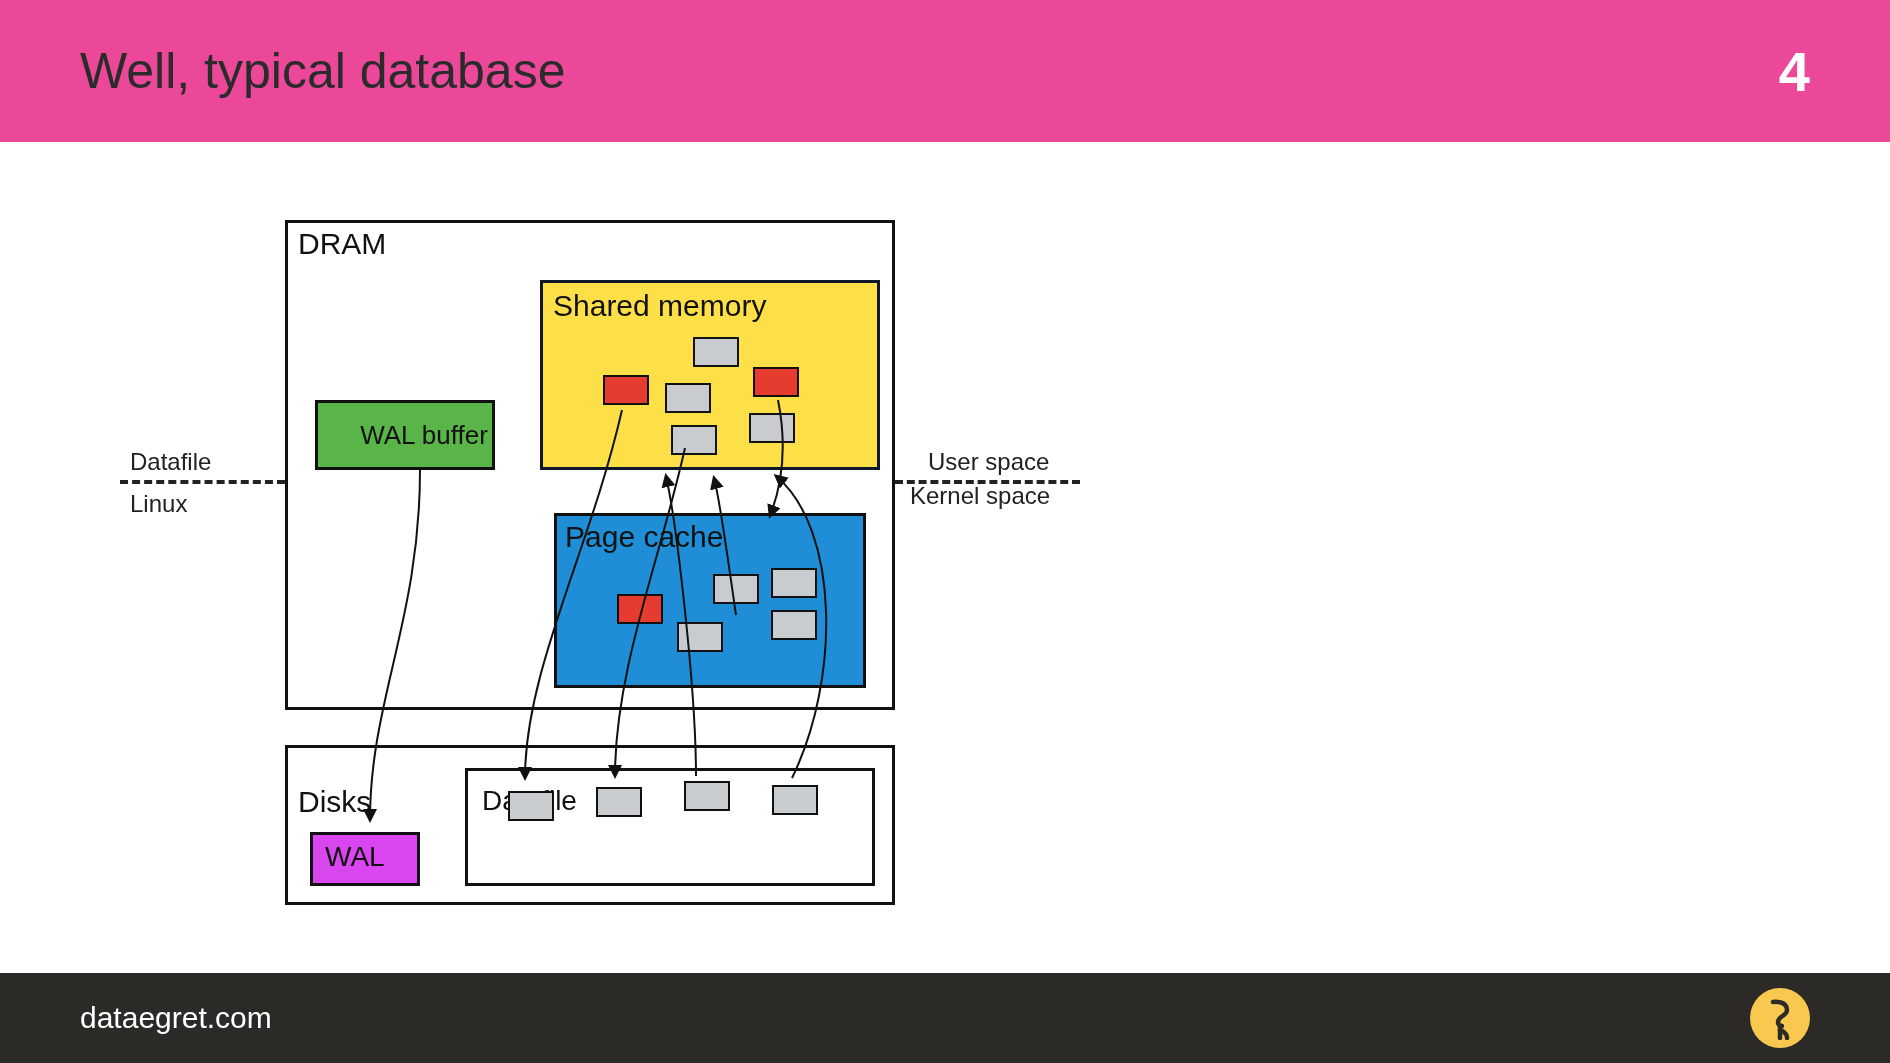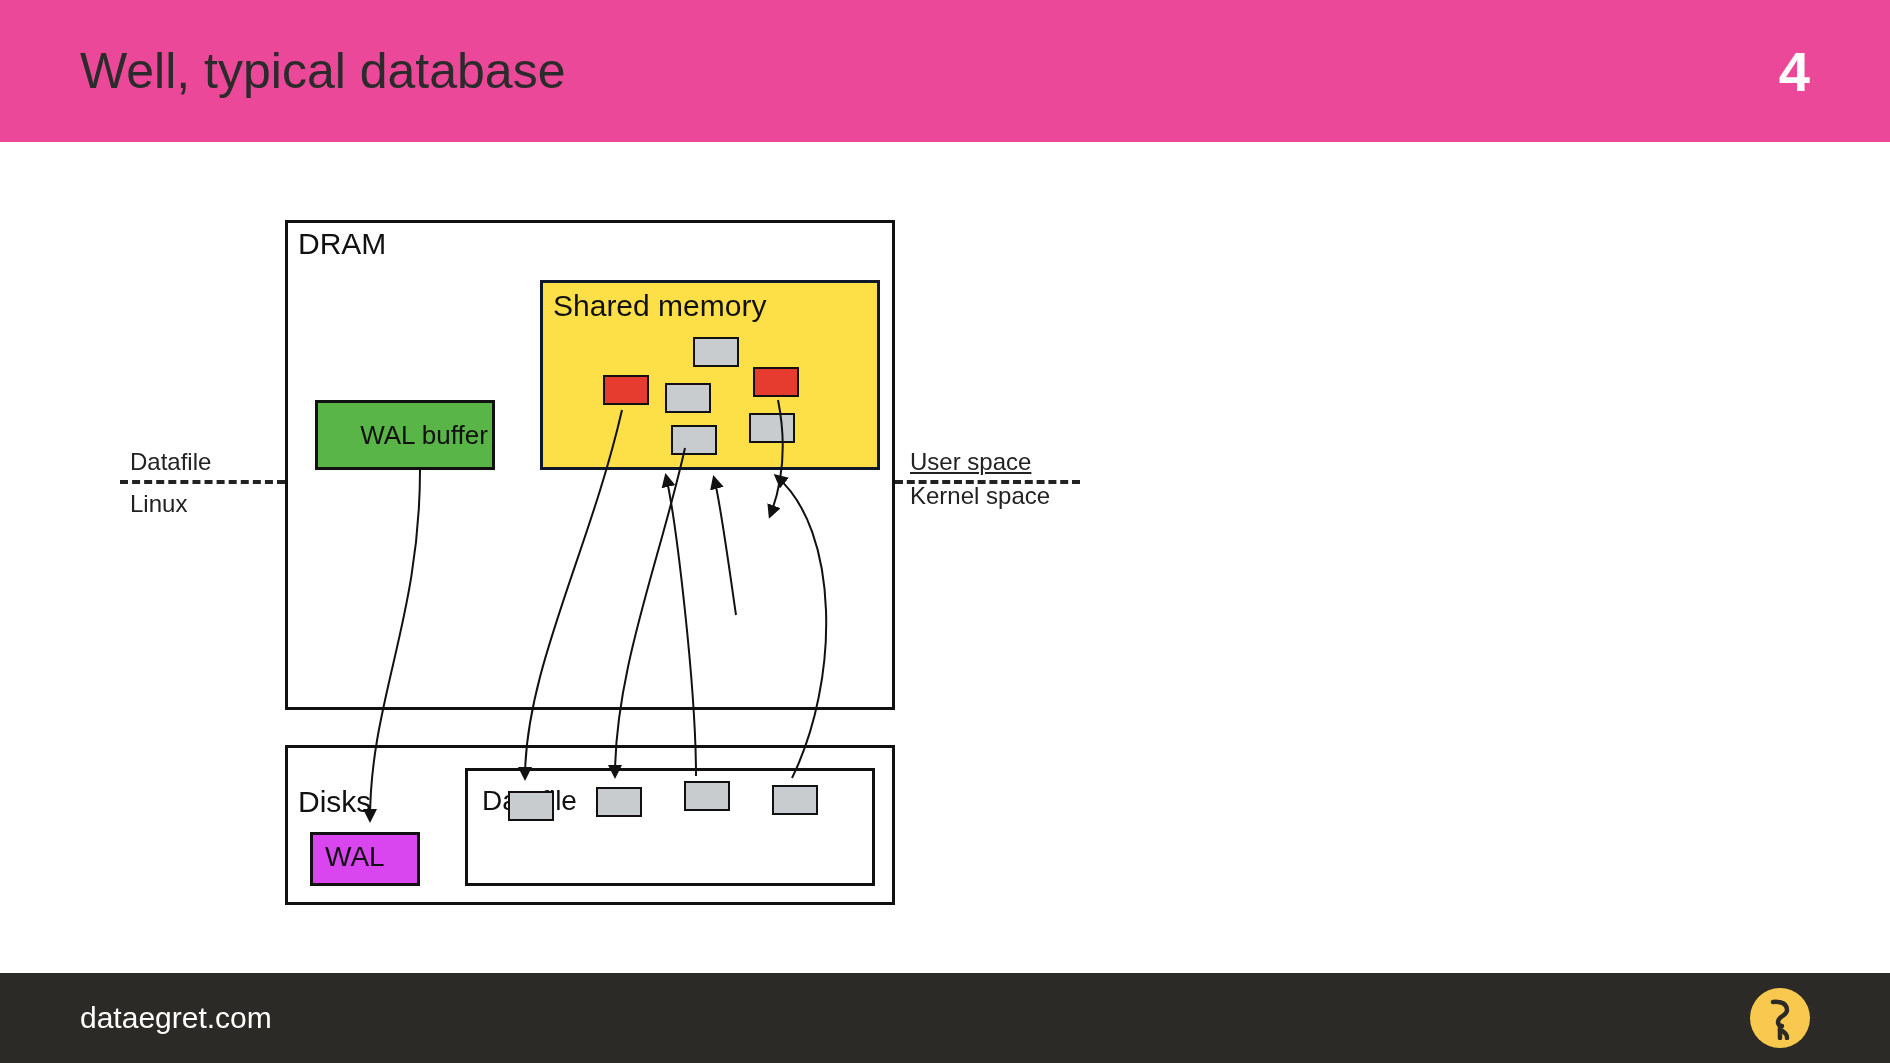--- a/index.html
+++ b/index.html
@@ -167,41 +167,49 @@
   <div class="header-number">4</div>
 </div>
 
 <div class="stage">
 
   <div class="dashed" style="left:0px;  top:280px; width:165px;"></div>
   <div class="dashed" style="left:775px; top:280px; width:185px;"></div>
 
   <div class="side-label" style="left:10px;  top:248px;">Datafile</div>
   <div class="side-label" style="left:10px;  top:290px;">Linux</div>
-  <div class="side-label" style="left:790px; top:248px;text-decoration:underline;">User space</div>
+  <div class="side-label" style="left:808px; top:248px;">User space</div>
   <div class="side-label" style="left:790px; top:282px;">Kernel space</div>
 
   <div class="box outer" style="left:165px; top:20px; width:610px; height:490px;">
     <div class="outer-label" style="left:10px; top:4px;">DRAM</div>
   </div>
 
   <div class="box wal-buffer" style="left:195px; top:200px; width:180px; height:70px;">
     <span>WAL buffer</span>
   </div>
 
   <div class="box shared-mem" style="left:420px; top:80px; width:340px; height:190px;">
     <div class="label">Shared memory</div>
     <div class="chip gray" style="left:150px; top:54px;"></div>
     <div class="chip red" style="left:60px;  top:92px;"></div>
     <div class="chip gray" style="left:122px; top:100px;"></div>
     <div class="chip red" style="left:210px; top:84px;"></div>
     <div class="chip gray" style="left:128px; top:142px;"></div>
     <div class="chip gray" style="left:206px; top:130px;"></div>
   </div>
 
+  <div class="box page-cache" style="left:434px; top:313px; width:312px; height:175px;">
+    <div class="label">Page cache</div>
+    <div class="chip red" style="left:60px;  top:78px;"></div>
+    <div class="chip gray" style="left:156px; top:58px;"></div>
+    <div class="chip gray" style="left:214px; top:52px;"></div>
+    <div class="chip gray" style="left:120px; top:106px;"></div>
+    <div class="chip gray" style="left:214px; top:94px;"></div>
+  </div>
 
   <div class="box outer2" style="left:165px; top:545px; width:610px; height:160px;">
     <div class="outer-label" style="left:10px; top:4px;margin-top:33px;">Disks</div>
   </div>
 
   <div class="box wal-box" style="left:190px; top:632px; width:110px; height:54px;">
     <div class="box-inner-label">WAL</div>
   </div>
 
   <div class="box datafile-box" style="left:345px; top:568px; width:410px; height:118px;">

